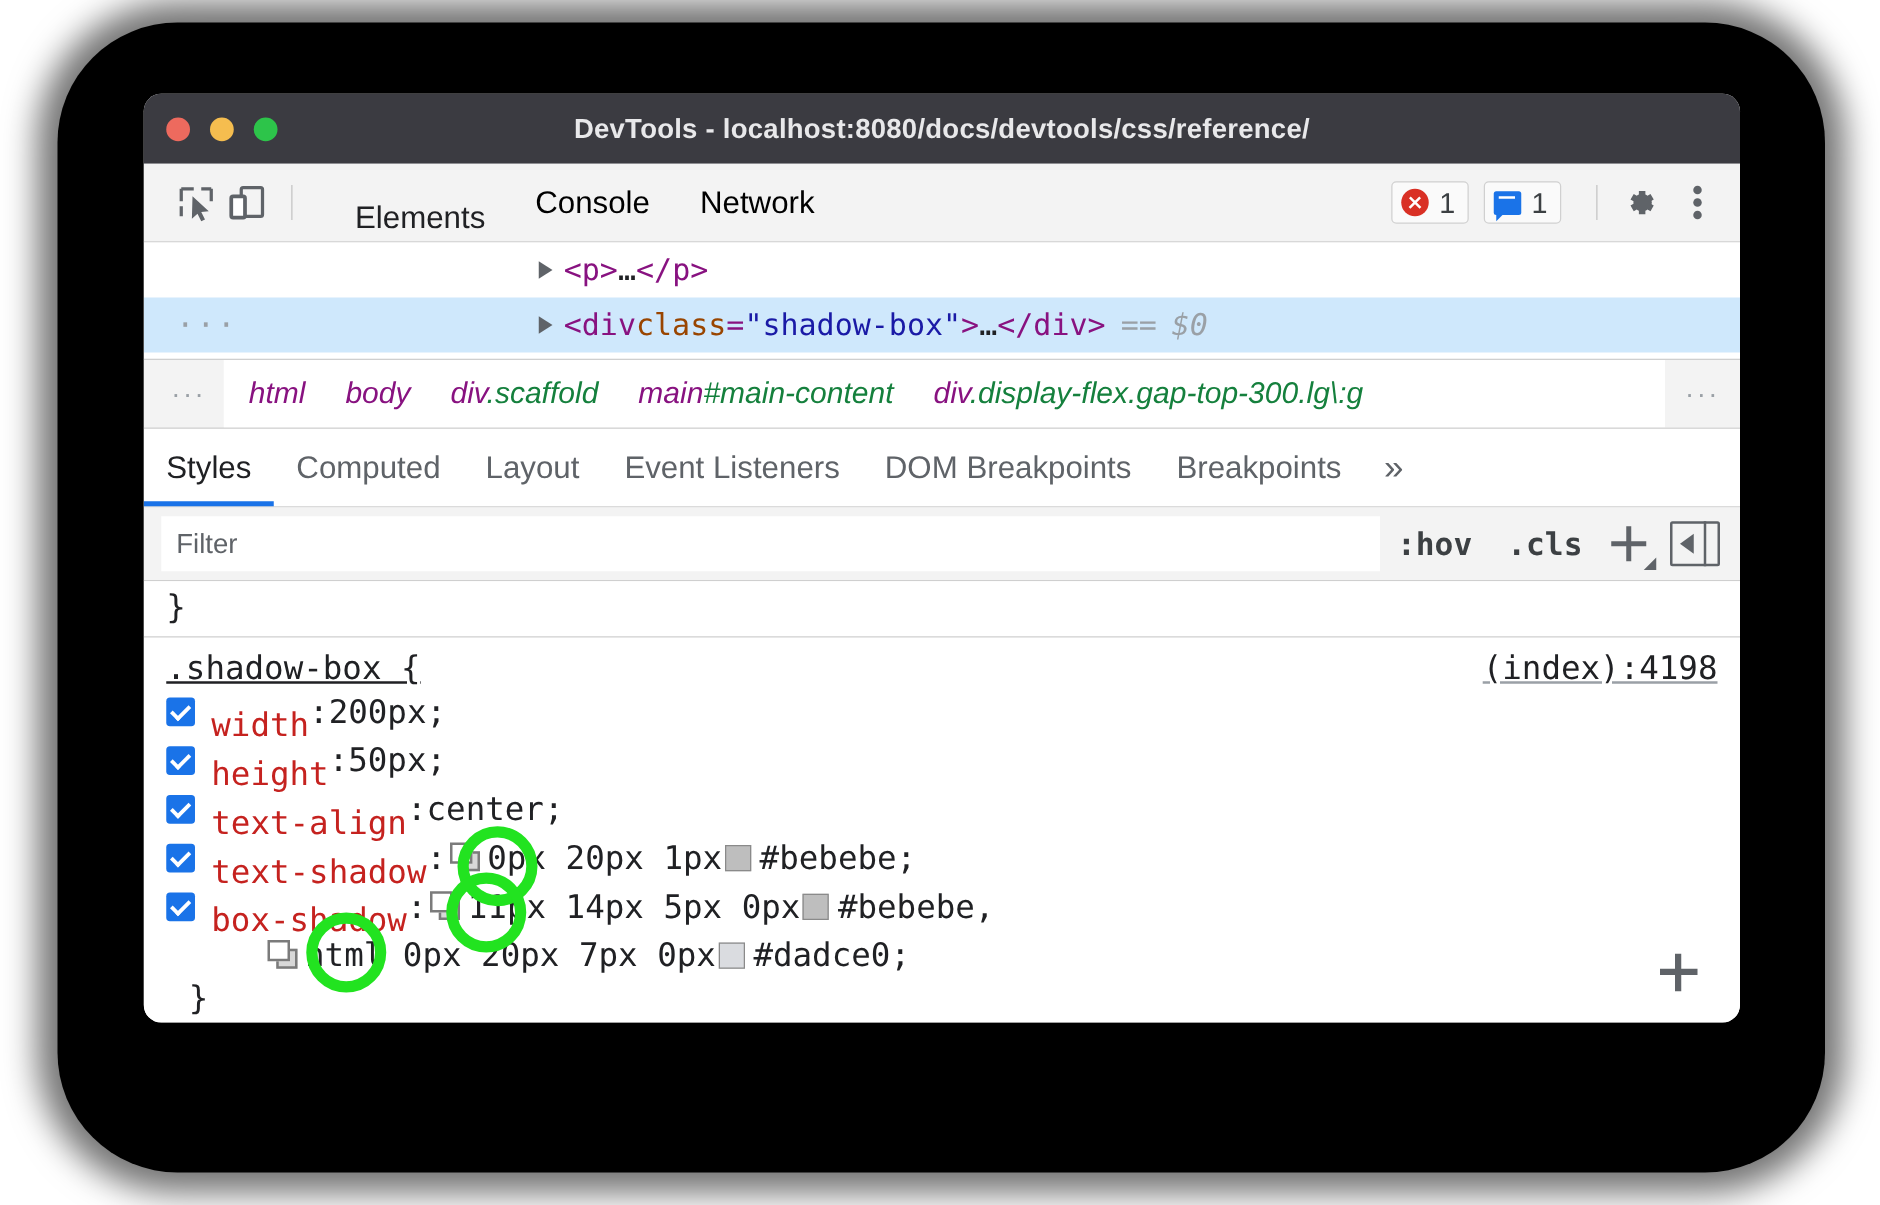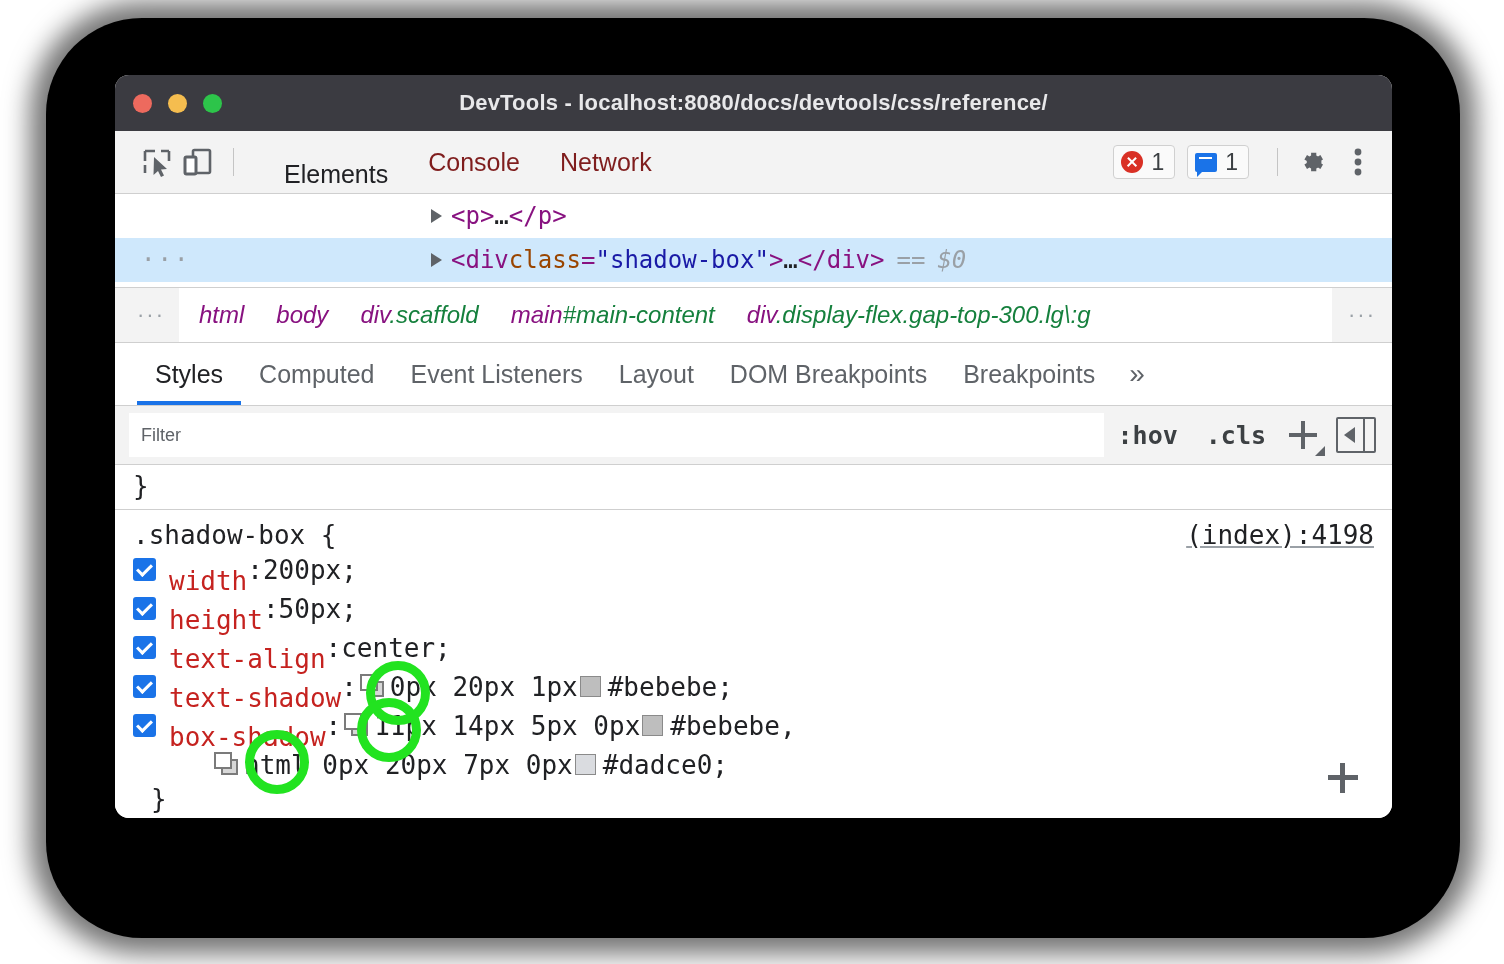--- a/index.html
+++ b/index.html
@@ -67,21 +67,21 @@
   .tb-icon {
     width: 40px; height: 40px;
     display: flex; align-items: center; justify-content: center;
     cursor: pointer;
   }
   .tb-sep { width: 1px; height: 28px; background: #c4c4c4; margin: 0 16px; }
 
   .tabs { display: flex; align-items: center; height: 100%; margin-left: 14px; }
   .tab {
     font-size: 25px;
-    color: #7f1d1d;
+    color: #000000;
     padding: 0 20px;
     height: 100%;
     display: flex; align-items: center;
     cursor: pointer;
     position: relative;
   }
   .tab.active { color: #202124; margin-top: 25px; }
   .tab.active::after {
     content: ""; position: absolute; left: 6px; right: 6px; bottom: 0;
     height: 4px; background: #1a73e8;
@@ -196,21 +196,20 @@
     padding: 0 16px; background: #f3f3f3; height: 100%;
     display: flex; align-items: center; flex: 0 0 auto;
   }
 
   
   #panetabs {
     height: 62px;
     background: #ffffff;
     border-bottom: 1px solid #cfcfcf;
     display: flex; align-items: center;
-    padding-left: 22px;
     flex: 0 0 auto;
   }
   .ptab {
     font-size: 25px; color: #5f6368;
     height: 100%;
     display: flex; align-items: center;
     padding: 0 18px;
     position: relative;
     cursor: pointer;
   }
@@ -226,21 +225,21 @@
     height: 58px;
     background: #f3f3f3;
     border-bottom: 1px solid #cfcfcf;
     display: flex; align-items: center;
     flex: 0 0 auto;
   }
   #filter-input {
     flex: 1 1 auto;
     height: 42px; margin: 0 0 0 14px;
     border: none; background: #ffffff;
-    font-size: 18px; color: #3c4043;
+    font-size: 22px; color: #3c4043;
     padding-left: 12px;
     font-family: "Liberation Sans", sans-serif;
     outline: none;
   }
   #filter-input::placeholder { color: #5f6368; opacity: 1; }
   .fb-btn {
     font-family: "DejaVu Sans Mono", monospace;
     font-size: 25px; color: #3c4043; font-weight: bold;
     padding: 0 14px; cursor: pointer;
     display: flex; align-items: center;
@@ -295,21 +294,21 @@
     color: #202124;
   }
   .rule {
     padding: 10px 0 6px 18px;
     position: relative;
   }
   .rule-header {
     display: flex; align-items: baseline;
     padding-right: 18px;
   }
-  .selector { color: #202124; }
+  .selector { color: #202124; text-decoration: underline; }
   .origin {
     margin-left: auto;
     color: #202124;
     text-decoration: underline;
     text-decoration-color: #9aa0a6;
     cursor: pointer;
     font-size: 26px;
   }
   .decl {
     display: flex; align-items: center;
@@ -483,22 +482,22 @@
       <span class="crumb"><span>div</span><span class="sub">.scaffold</span></span>
       <span class="crumb"><span>main</span><span class="sub">#main-content</span></span>
       <span class="crumb"><span>div</span><span class="sub">.display-flex.gap-top-300.lg\:g</span></span>
     </div>
     <span class="crumb-end-dots">···</span>
   </div>
 
   <div id="panetabs">
     <div class="ptab active">Styles</div>
     <div class="ptab">Computed</div>
+    <div class="ptab">Layout</div>
     <div class="ptab">Event Listeners</div>
-    <div class="ptab">Layout</div>
     <div class="ptab">DOM Breakpoints</div>
     <div class="ptab">Breakpoints</div>
     <div class="ptab-more">»</div>
   </div>
 
   <div id="filterbar">
     <input id="filter-input" type="text" placeholder="Filter" style="">
     <span class="fb-btn">:hov</span>
     <span class="fb-btn">.cls</span>
     <span class="plus-btn">

